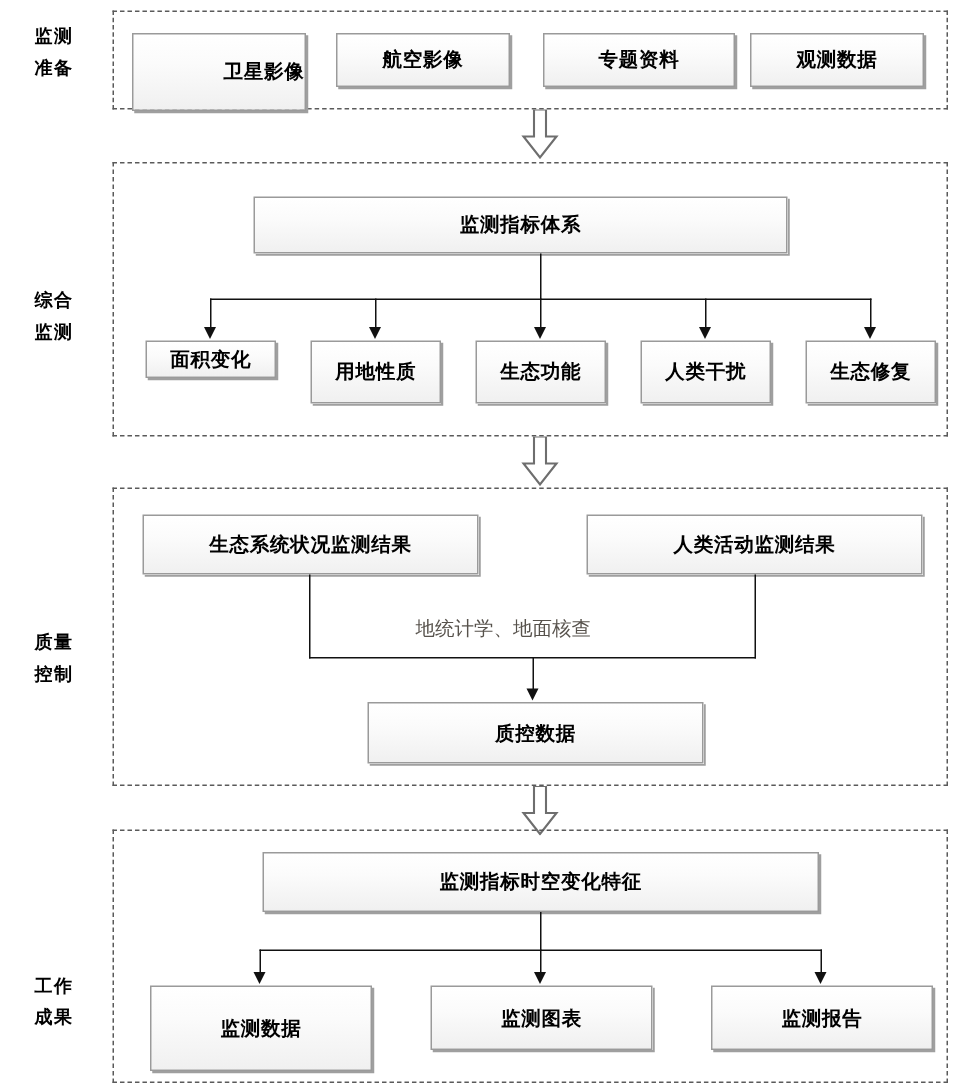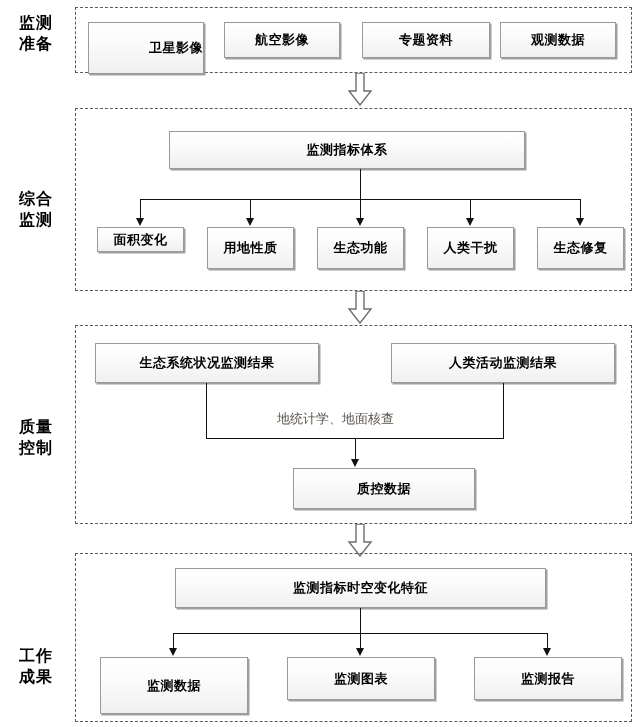--- a/index.html
+++ b/index.html
@@ -20,23 +20,23 @@
     width: 640px;
     height: 727px;
   }
 
   
   .stage-label {
     position: absolute;
     left: 2px;
     width: 68px;
     text-align: center;
-    font-family: Liberation Mono, monospace;
+    font-family: Liberation Serif, serif;
     font-weight: bold;
-    font-size: 16px;
+    font-size: 12px;
     line-height: 21px;
     color: #000000;
     letter-spacing: 1px;
   }
 
   
   .stage-box {
     position: absolute;
     border: 1px dashed #5a5a5a;
     box-sizing: border-box;
@@ -193,21 +193,21 @@
   </div>
 
   <div class="vline" style="left:206px; top:383px; height:56px;"></div>
   <div class="vline" style="left:503px; top:383px; height:56px;"></div>
   <div class="hline" style="left:206px; top:438px; width:298px;"></div>
   <div class="vline" style="left:355px; top:438px; height:23px;"></div>
   <div class="arrowhead" style="left:351px; top:459px;"></div>
 
   <div class="edge-label" style="left:277px; top:410px;">地统计学、地面核查</div>
 
-  <div class="node" style="left:245px; top:468px; width:182px; height:41px;margin-left:48px;">
+  <div class="node" style="left:245px; top:468px; width:224px; height:41px;">
     <span>质控数据</span>
   </div>
 
   <div class="block-arrow" style="left:347px; top:524px; height:33px;">
     <svg width="26" height="33" viewBox="0 0 26 33">
       <polygon points="9,0 17,0 17,18 24,18 13,32 2,18 9,18" fill="#ffffff" stroke="#6e6e6e" stroke-width="1.4" stroke-linejoin="miter"></polygon>
     </svg>
   </div>
 
   <div class="stage-label" style="top:647px;">

